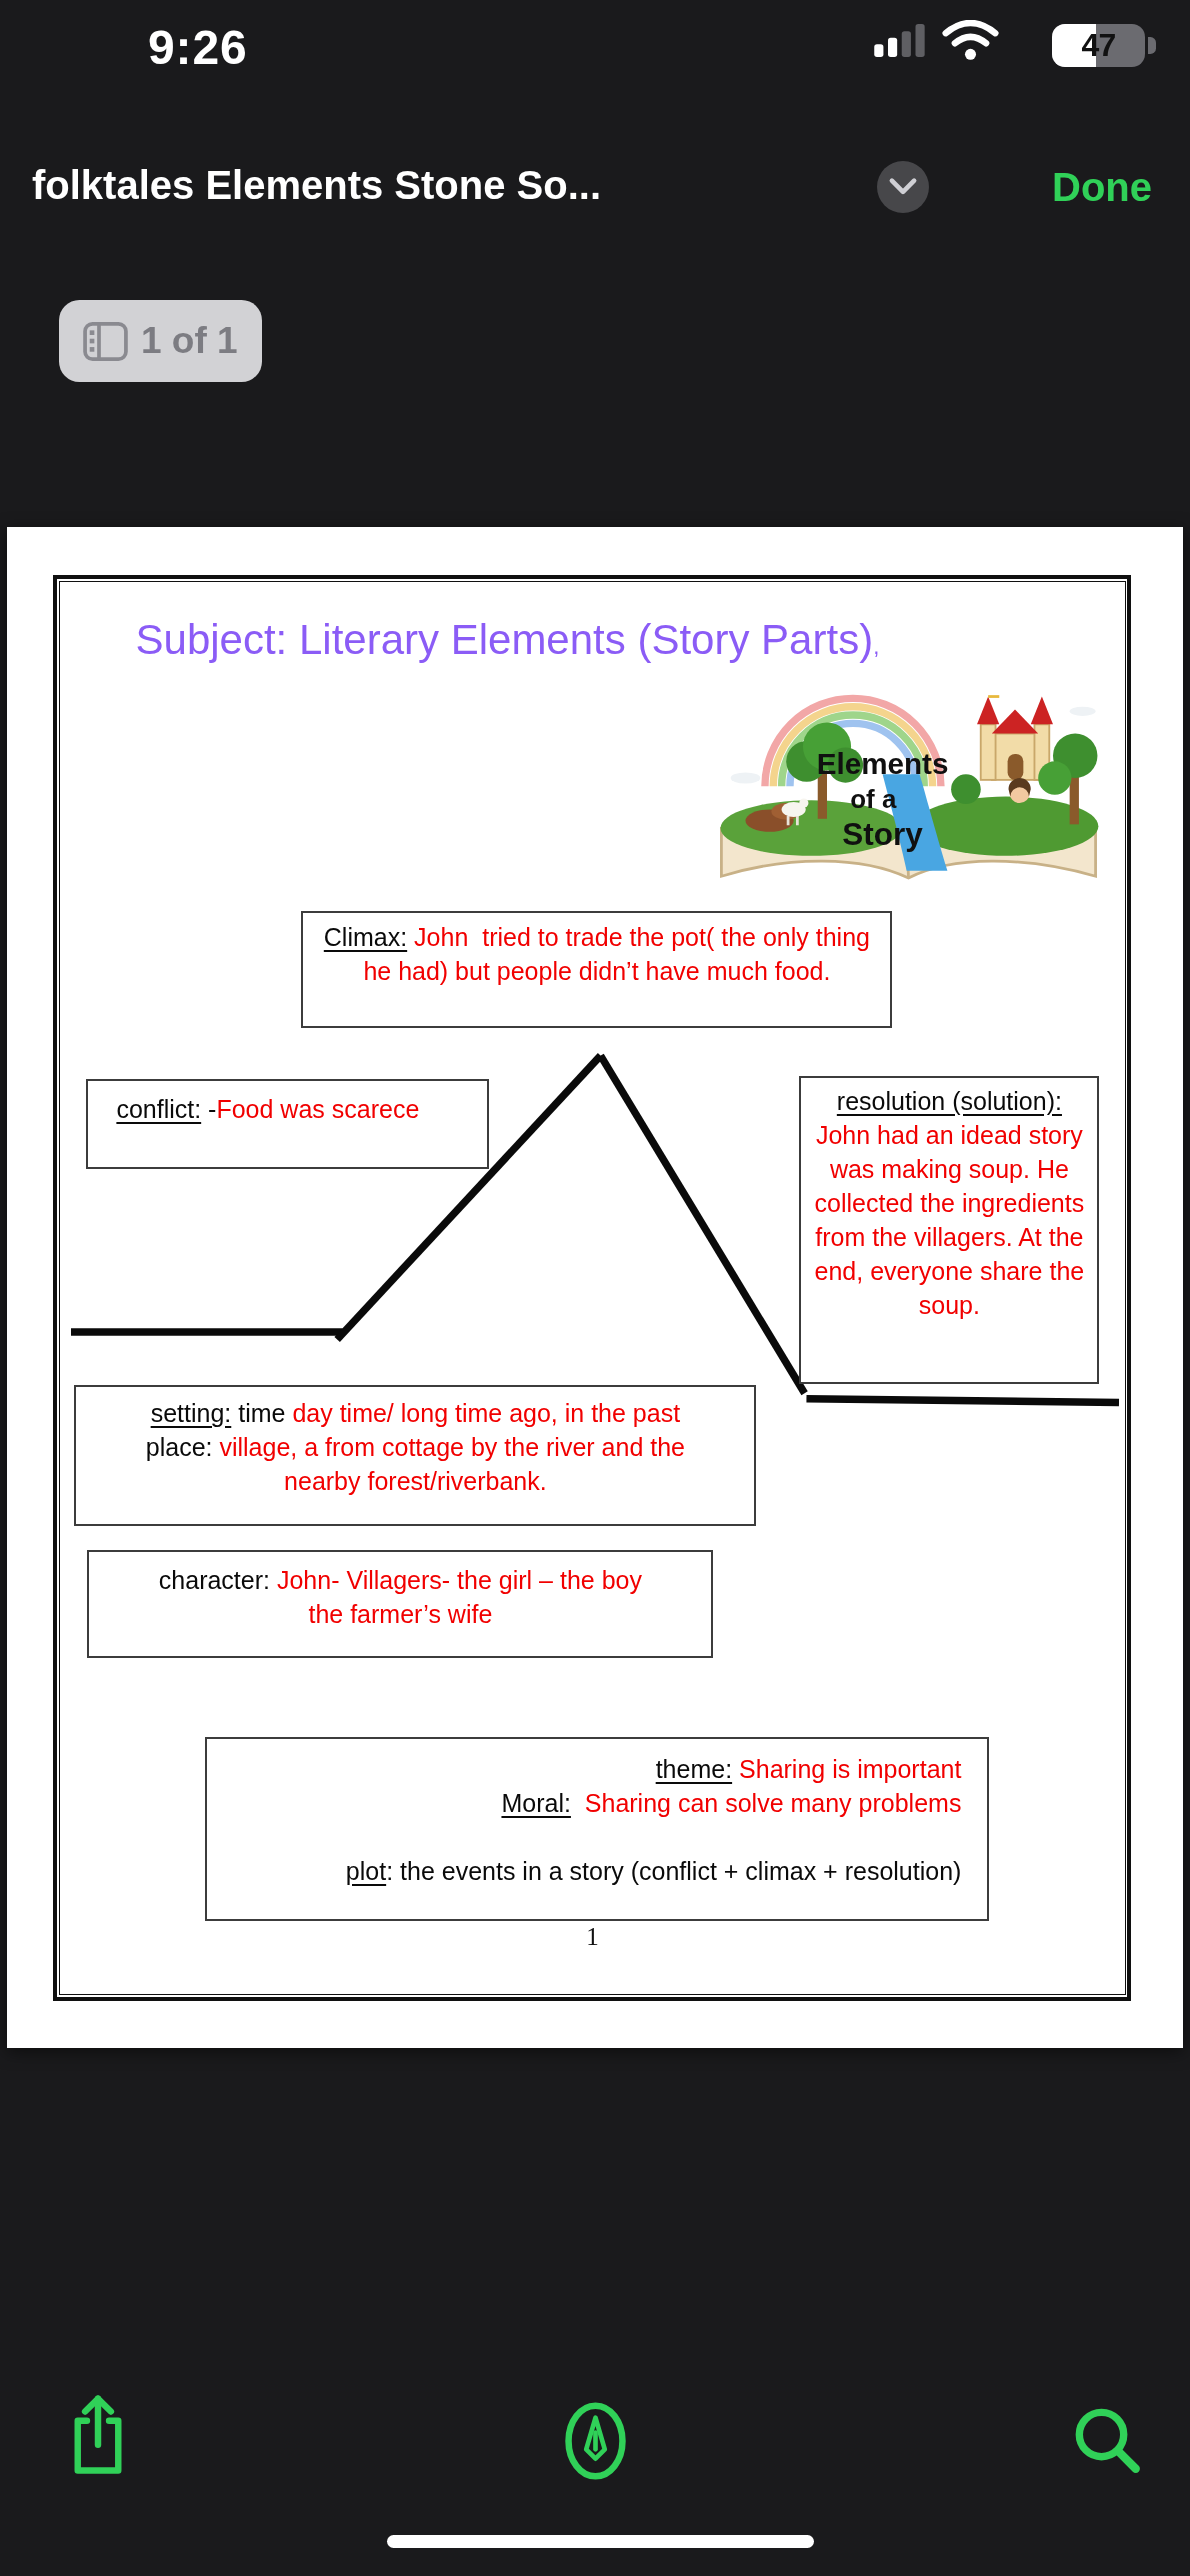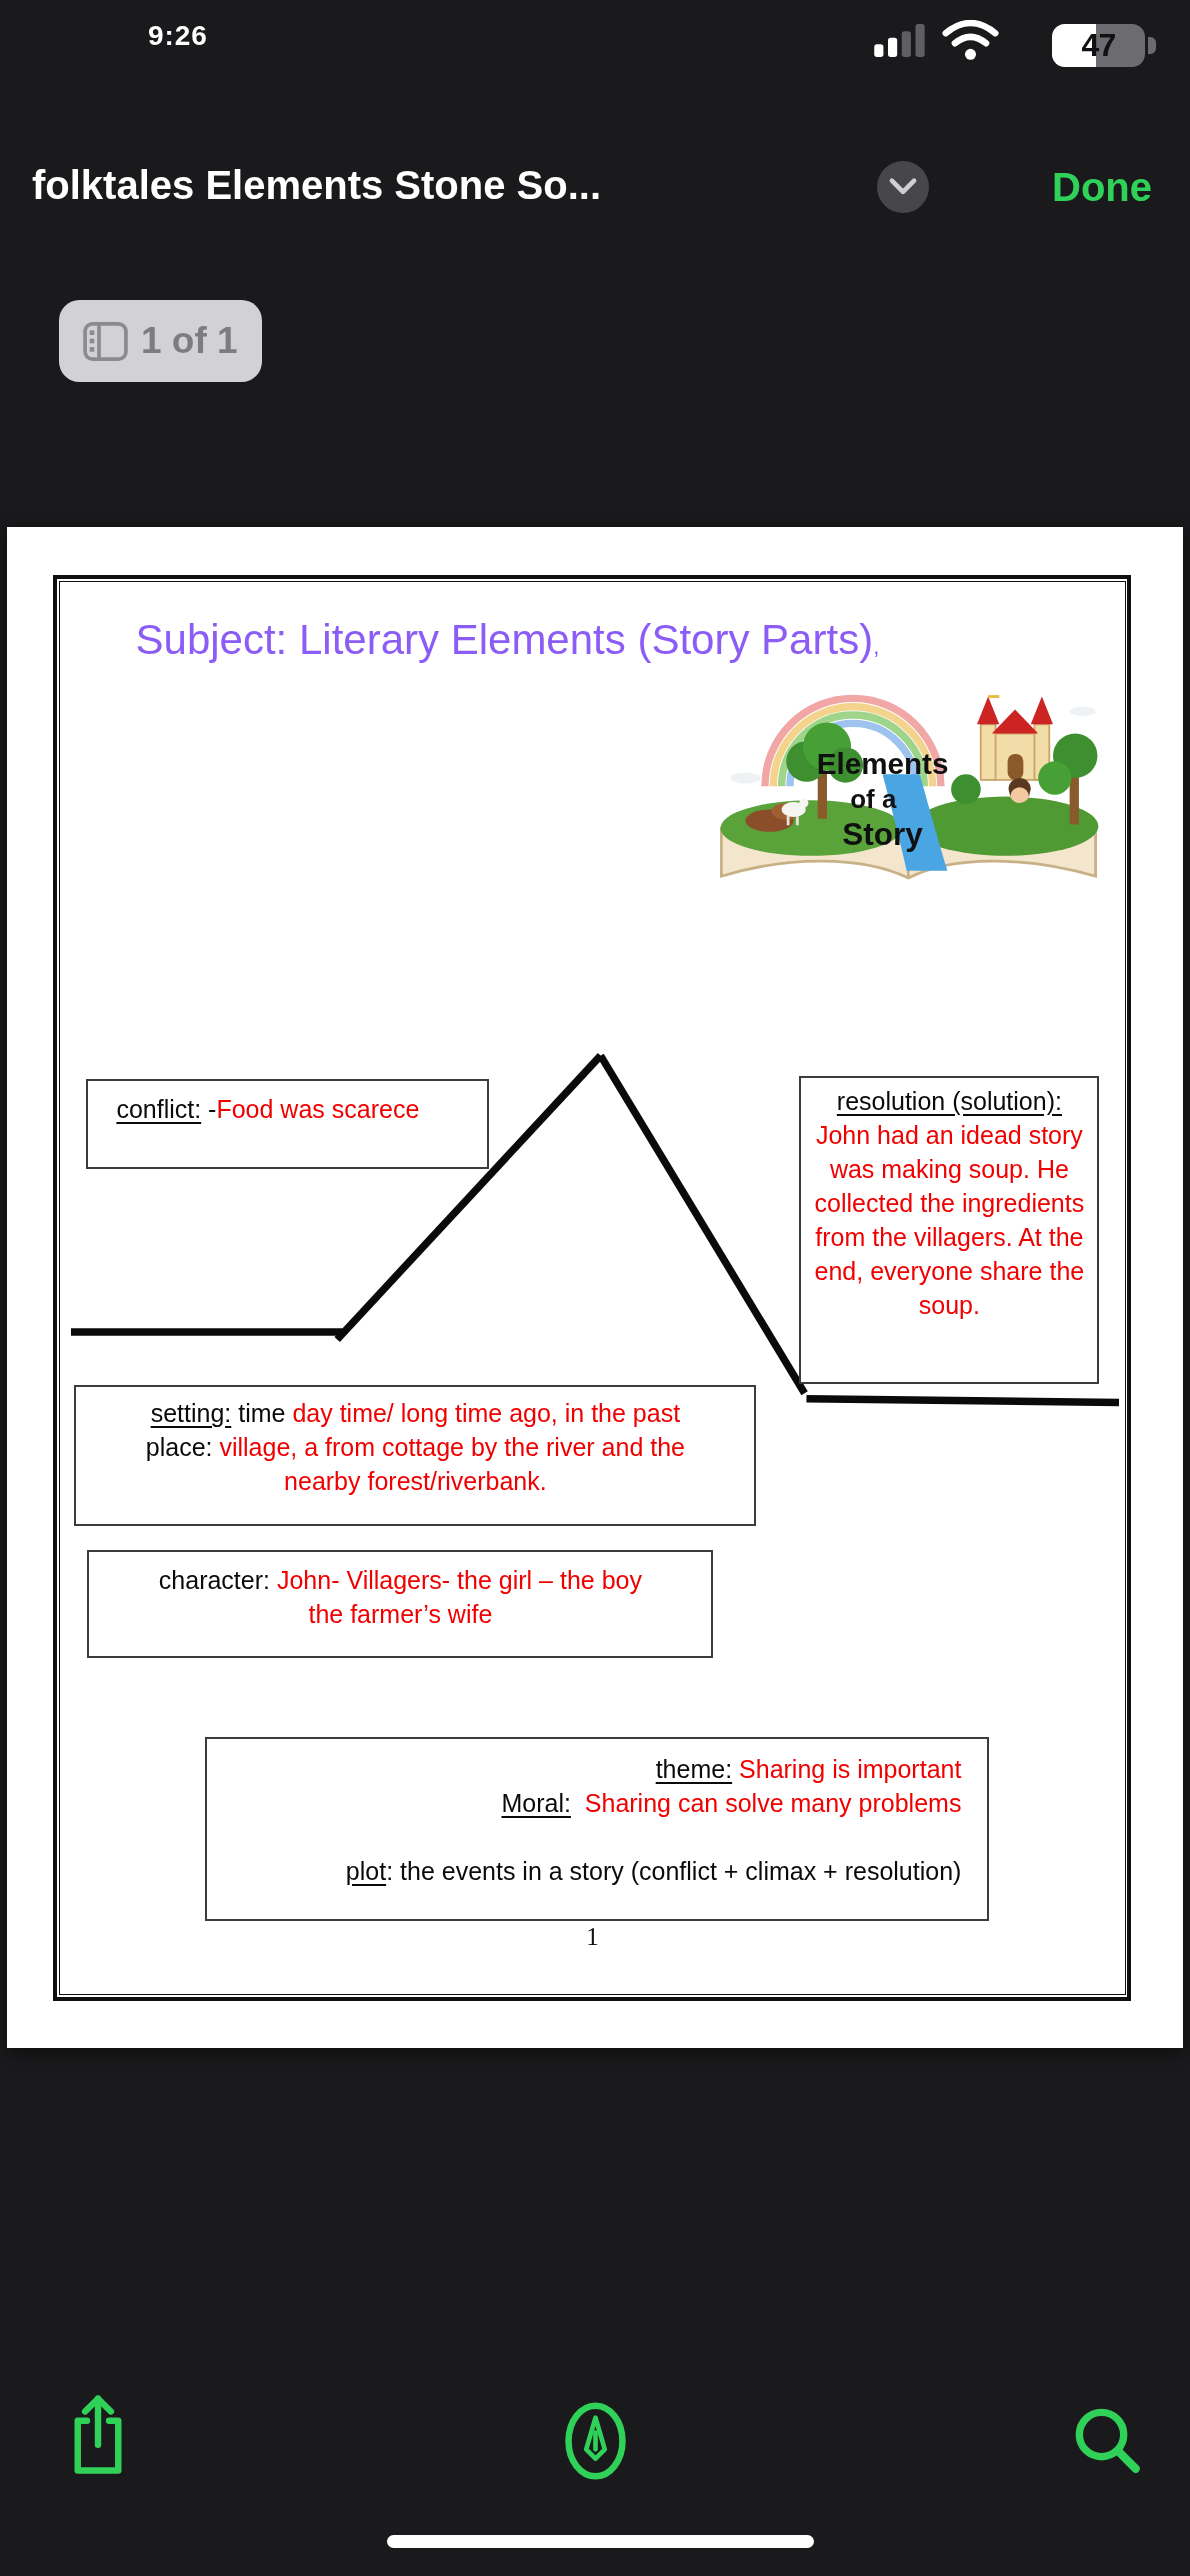--- a/index.html
+++ b/index.html
@@ -1,21 +1,21 @@
 <!DOCTYPE html>
 <html style="font-size:15px"><head>
 <meta charset="utf-8">
 <style>
   * { margin:0; padding:0; box-sizing:border-box; }
   html,body { width:1191px; height:2576px; }
   body { background:#1a1a1c; position:relative; overflow:hidden;
          font-family:"Liberation Sans", sans-serif; -webkit-font-smoothing:antialiased; }
 
   
-  .status-time { position:absolute; left:148px; top:20.4px; color:#fff; font-size:28px; font-weight:700; letter-spacing:0.9px; }
+  .status-time { position:absolute; left:148px; top:20.4px; color:#fff; font-size:48px; font-weight:700; letter-spacing:0.9px; }
   .sig { position:absolute; left:874px; top:24px; }
   .wifi { position:absolute; left:942px; top:20.4px; }
   .battery { position:absolute; left:1052px; top:24px; width:93px; height:43px; border-radius:13px; overflow:hidden; background:#6b6b70; }
   .battery-fill { position:absolute; left:0; top:0; bottom:0; width:47%; background:#ffffff; }
   .battery-num { position:absolute; inset:0; display:flex; align-items:center; justify-content:center;
                  font-size:32px; font-weight:800; color:#111; letter-spacing:-0.9px; }
   .battery-nub { position:absolute; left:1148px; top:37px; width:8.3px; height:16.7px; border-radius:0 5.6px 5.6px 0; background:#6b6b70; }
 
   
   .nav-title { position:absolute; left:32px; top:163px; width:816px; color:#fff; font-size:40px; font-weight:700; white-space:nowrap; }
@@ -166,20 +166,21 @@
     <text x="182" y="168" text-anchor="middle" font-family="Liberation Sans, sans-serif" font-size="34" font-weight="700" fill="#101010">Story</text>
   </svg>
 
   <svg class="mountain" width="1176" height="1521" viewBox="0 0 1268 1640">
     <line x1="69" y1="868" x2="362" y2="868" stroke="#0a0a0a" stroke-width="8"></line>
     <line x1="356" y1="876" x2="640" y2="570" stroke="#0a0a0a" stroke-width="8"></line>
     <line x1="640" y1="570" x2="860" y2="934" stroke="#0a0a0a" stroke-width="8"></line>
     <line x1="862" y1="940" x2="1199" y2="944" stroke="#0a0a0a" stroke-width="8"></line>
   </svg>
 
+  <div class="tbox box-climax center"><span class="u">Climax:</span><span class="red"> John  tried to trade the pot( the only thing he had) but people didn’t have much food.</span></div>
 
   <div class="tbox box-conflict"><span class="u">conflict:</span><span> -</span><span class="red">Food was scarece</span></div>
 
   <div class="tbox box-resolution center"><div><span class="u">resolution (solution):</span></div><div class="red">John had an idead story  was making soup. He collected the ingredients from the villagers. At the end, everyone share the soup.</div></div>
 
   <div class="tbox box-setting center"><div><span class="u">setting:</span><span> time </span><span class="red">day time/ long time ago, in the past</span></div><div><span>place: </span><span class="red">village, a from cottage by the river and the</span></div><div class="red">nearby forest/riverbank.</div></div>
 
   <div class="tbox box-character center"><div><span>character: </span><span class="red">John- Villagers- the girl – the boy</span></div><div class="red">the farmer’s wife</div></div>
 
   <div class="tbox box-theme"><div><span class="u">theme:</span><span class="red"> Sharing is important</span></div><div><span class="u">Moral:</span><span class="red">  Sharing can solve many problems</span></div><div>&nbsp;</div><div><span class="u">plot</span><span>: the events in a story (conflict + climax + resolution)</span></div></div>

